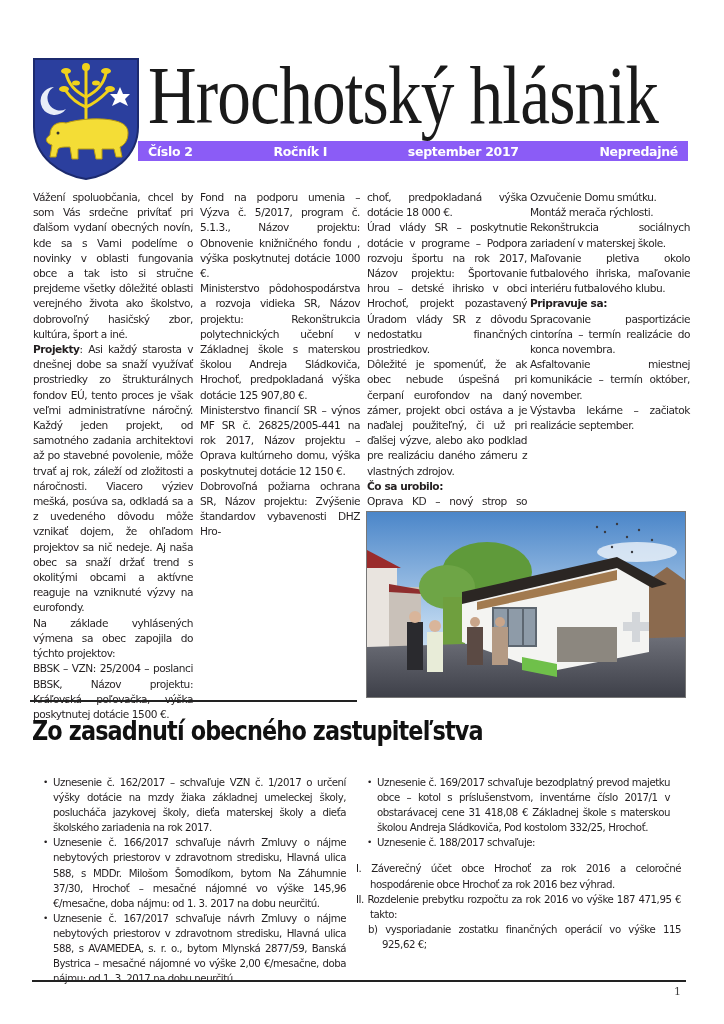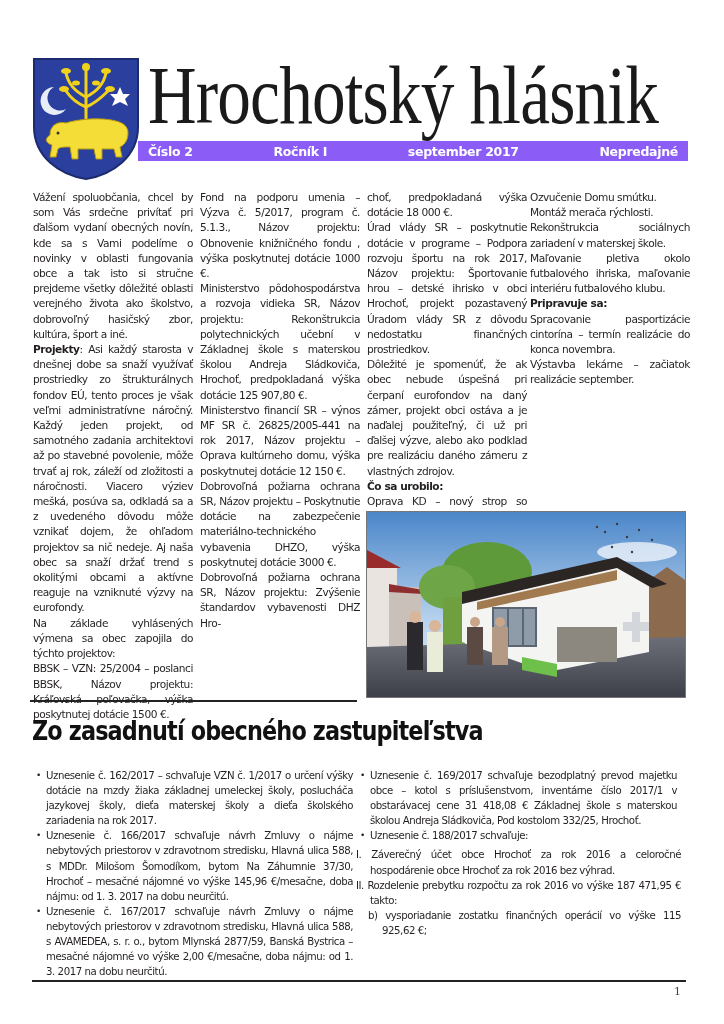--- a/index.html
+++ b/index.html
@@ -28,21 +28,21 @@
 
   .photo { position: absolute; left: 366px; top: 511px; width: 318px; height: 185px; overflow: hidden; border: 1px solid #777; }
 
   .rule-top { position: absolute; left: 30px; top: 700px; width: 327px; height: 2px; background: #222; }
 
   .section-title { position: absolute; left: 32px; top: 716px; font-family: "DejaVu Sans", sans-serif; font-weight: bold;
                    font-size: 26px; letter-spacing: -1px; color: #111; transform: scaleX(0.86); transform-origin: left top; white-space: nowrap; }
 
   .lower { position: absolute; top: 764px; width: 325px; font-family: "DejaVu Sans", sans-serif; font-size: 10.2px; line-height: 15.1px;
            letter-spacing: -0.45px; text-align: justify; color: #231f20; }
-  .lower ul { list-style: none; margin: 4px; padding: 0; }
+  .lower ul { list-style: none; margin: 11px; padding: 0; }
   .lower li { position: relative; padding-left: 10px; margin: 0; }
   .lower li::before { content: "•"; position: absolute; left: 0; top: 0; font-size: 9px; }
   .lower .roman { padding-left: 14px; text-indent: -14px; }
   .lower .sub { padding-left: 26px; text-indent: -14px; }
   .l1 { left: 32px; }
   .l2 { left: 356px; }
 
   .rule-bottom { position: absolute; left: 32px; top: 980px; width: 654px; height: 1.5px; background: #222; }
   .page-num { position: absolute; left: 674px; top: 985px; font-family: "DejaVu Serif", serif; font-size: 11px; color: #444; }
 </style>
@@ -94,39 +94,39 @@
     <p>Vážení spoluobčania, chcel by som Vás srdečne privítať pri ďalšom vydaní obecných novín, kde sa s Vami podelíme o novinky v oblasti fungovania obce a tak isto si stručne prejdeme všetky dôležité oblasti verejného života ako školstvo, dobrovoľný hasičský zbor, kultúra, šport a iné.</p>
     <p><b>Projekty</b><span>: Asi každý starosta v dnešnej dobe sa snaží využívať prostriedky zo štrukturálnych fondov EÚ, tento proces je však veľmi administratívne náročný. Každý jeden projekt, od samotného zadania architektovi až po stavebné povolenie, môže trvať aj rok, záleží od zložitosti a náročnosti. Viacero výziev mešká, posúva sa, odkladá sa a z uvedeného dôvodu môže vznikať dojem, že ohľadom projektov sa nič nedeje. Aj naša obec sa snaží držať trend s okolitými obcami a aktívne reaguje na vzniknuté výzvy na eurofondy.</span></p>
     <p>Na základe vyhlásených výmena sa obec zapojila do týchto projektov:</p>
     <p>BBSK – VZN: 25/2004 – poslanci BBSK, Názov projektu: Kráľovská poľovačka, výška poskytnutej dotácie 1500 €.</p>
   </div>
 
   <div class="col c2">
     <p>Fond na podporu umenia – Výzva č. 5/2017, program č. 5.1.3., Názov projektu: Obnovenie knižničného fondu , výška poskytnutej dotácie 1000 €.</p>
     <p>Ministerstvo pôdohospodárstva a rozvoja vidieka SR, Názov projektu: Rekonštrukcia polytechnických učební v Základnej škole s materskou školou Andreja Sládkoviča, Hrochoť, predpokladaná výška dotácie 125 907,80 €.</p>
     <p>Ministerstvo financií SR – výnos MF SR č. 26825/2005-441 na rok 2017, Názov projektu – Oprava kultúrneho domu, výška poskytnutej dotácie 12 150 €.</p>
-    <p>Dobrovoľná požiarna ochrana SR, Názov projektu – Poskytnutie dotácie na zabezpečenie materiálno-technického vybavenia DHZO, výška poskytnutej dotácie 3000 €.</p>
     <p>Dobrovoľná požiarna ochrana SR, Názov projektu: Zvýšenie štandardov vybavenosti DHZ Hro-</p>
   </div>
 
   <div class="col c3">
     <p>choť, predpokladaná výška dotácie 18 000 €.</p>
     <p>Úrad vlády SR – poskytnutie dotácie v programe – Podpora rozvoju športu na rok 2017, Názov projektu: Športovanie hrou – detské ihrisko v obci Hrochoť, projekt pozastavený Úradom vlády SR z dôvodu nedostatku finančných prostriedkov.</p>
     <p>Dôležité je spomenúť, že ak obec nebude úspešná pri čerpaní eurofondov na daný zámer, projekt obci ostáva a je naďalej použiteľný, či už pri ďalšej výzve, alebo ako podklad pre realizáciu daného zámeru z vlastných zdrojov.</p>
     <p><b>Čo sa urobilo:</b></p>
     <p>Oprava KD – nový strop so svietidlami, maľovanie niektorých miestností, maľovanie chodieb,</p>
   </div>
 
   <div class="col c4">
     <p>Ozvučenie Domu smútku.</p>
     <p>Montáž merača rýchlosti.</p>
     <p>Rekonštrukcia sociálnych zariadení v materskej škole.</p>
     <p>Maľovanie pletiva okolo futbalového ihriska, maľovanie interiéru futbalového klubu.</p>
     <p><b>Pripravuje sa:</b></p>
     <p>Spracovanie pasportizácie cintorína – termín realizácie do konca novembra.</p>
+    <p>Asfaltovanie miestnej komunikácie – termín október, november.</p>
     <p>Výstavba lekárne – začiatok realizácie september.</p>
   </div>
 
   <div class="photo">
     <svg width="318" height="185" viewBox="0 0 318 185">
       <defs>
         <linearGradient id="sky" x1="0" y1="0" x2="0" y2="1">
           <stop offset="0" stop-color="#4b86c9"></stop>
           <stop offset="0.6" stop-color="#b9d4ee"></stop>
           <stop offset="1" stop-color="#dfe9f2"></stop>

